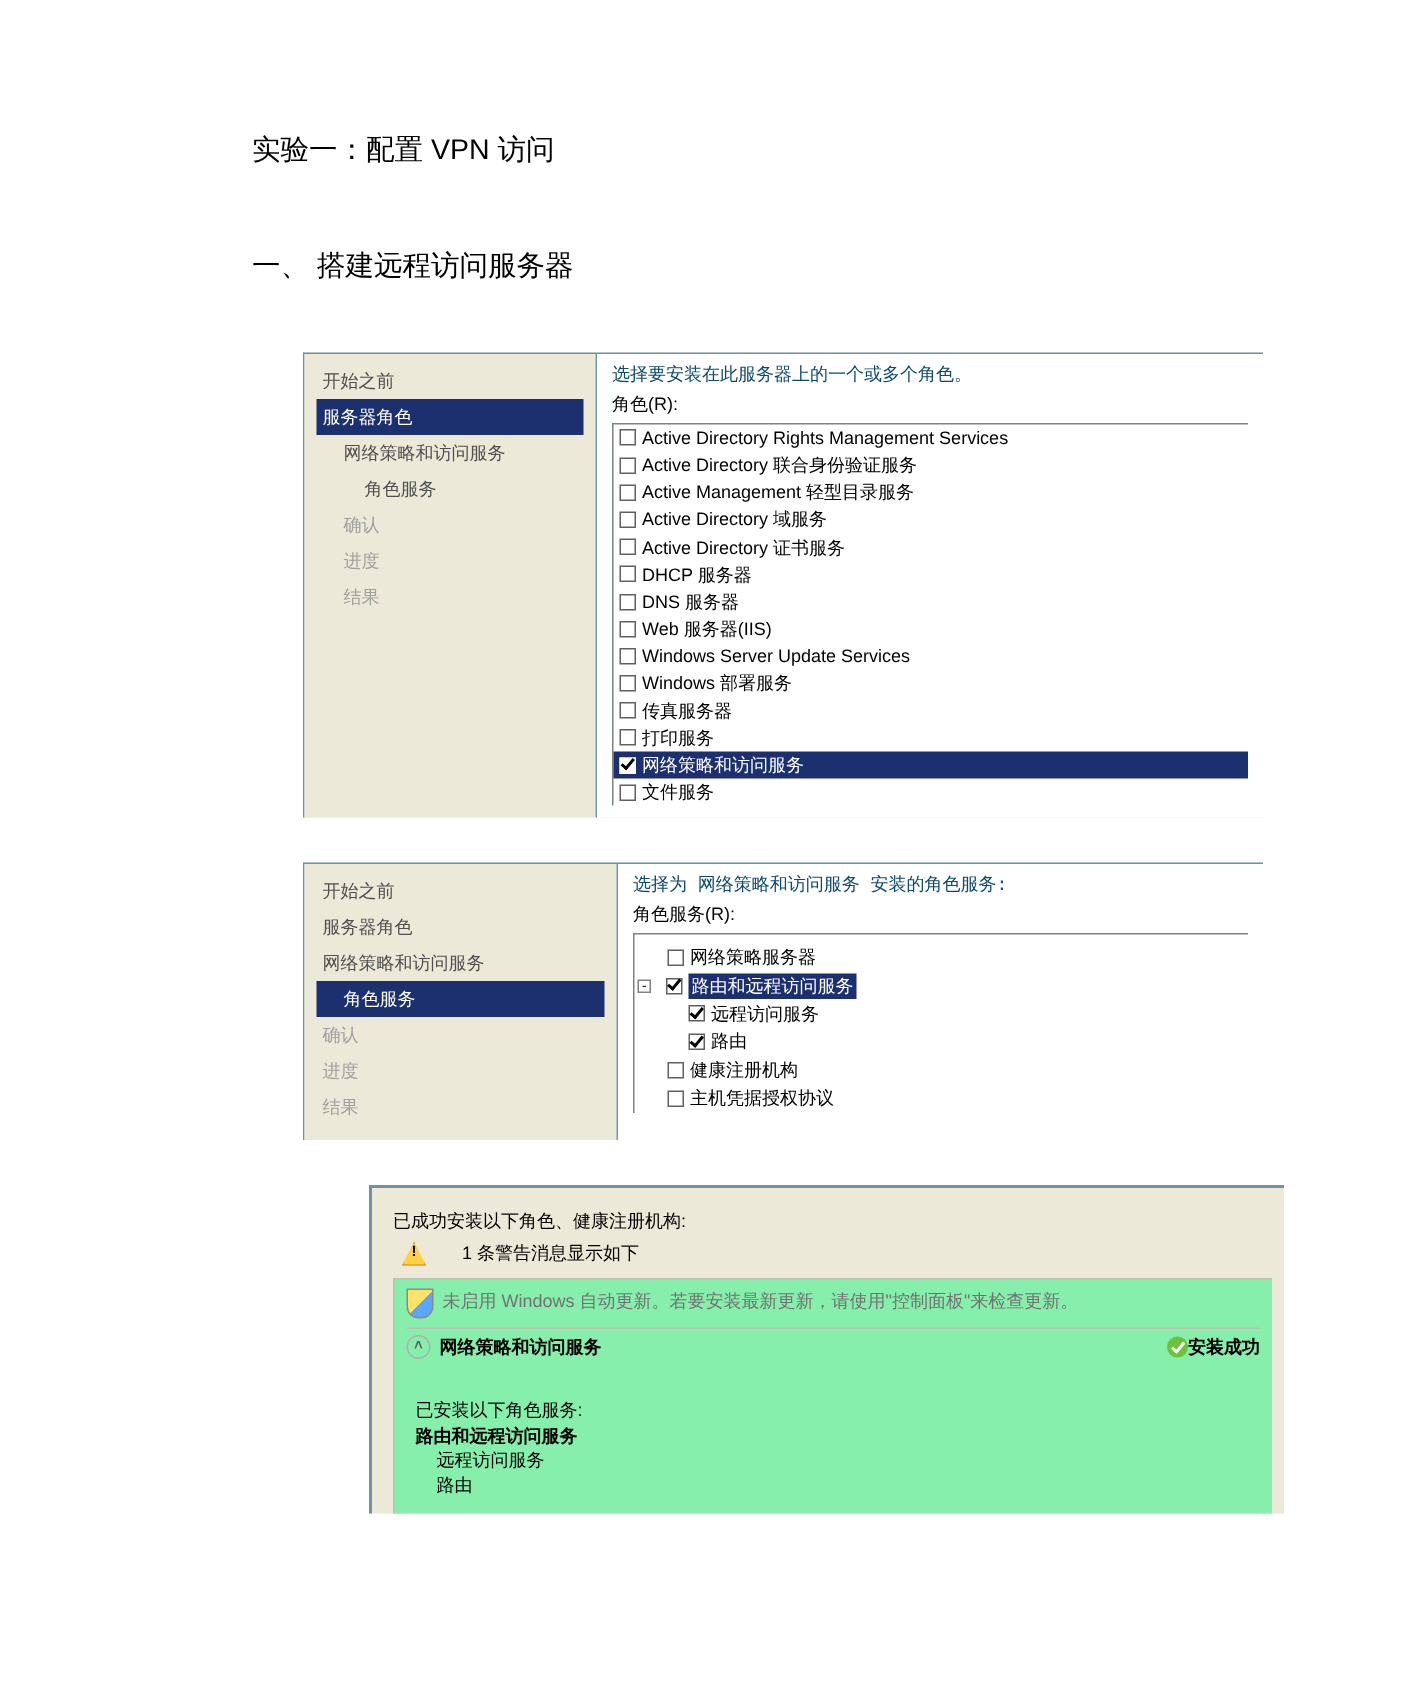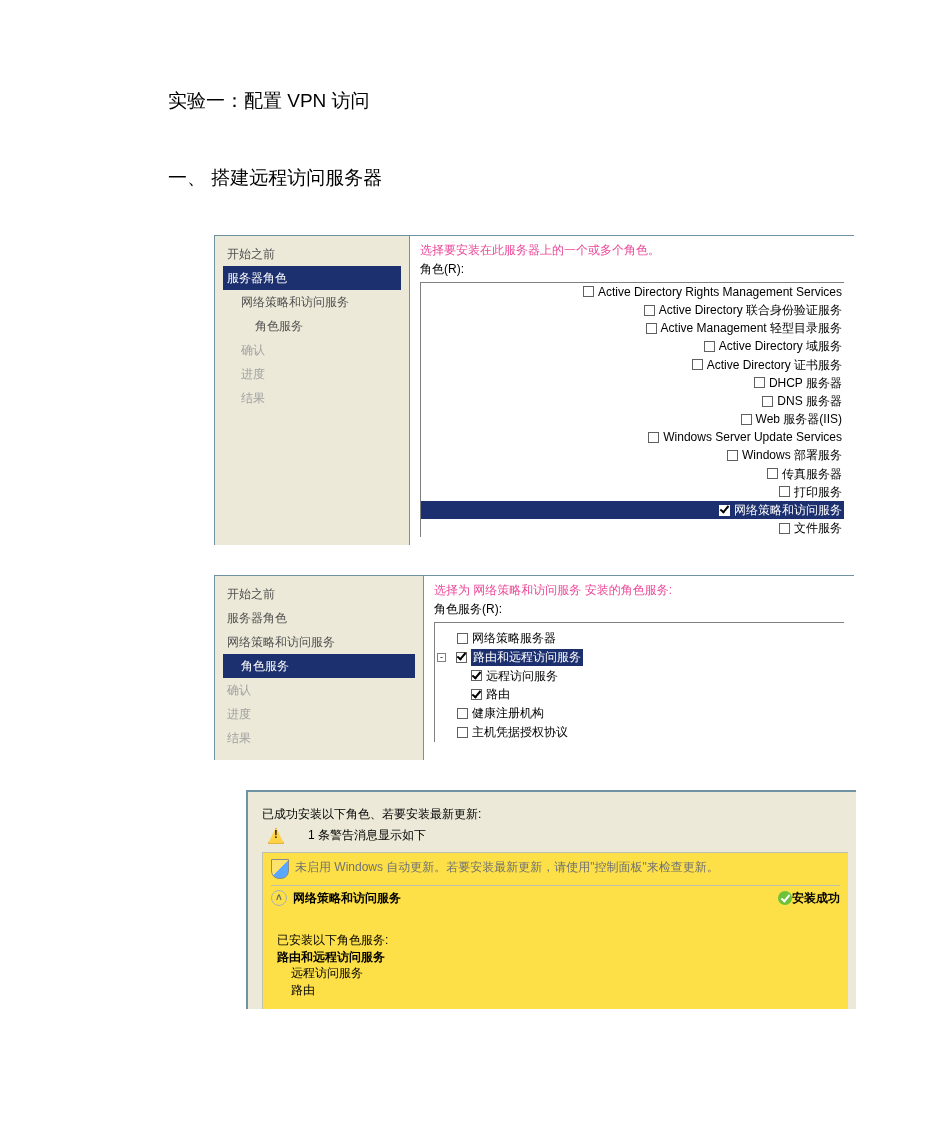--- a/index.html
+++ b/index.html
@@ -1,34 +1,34 @@
 <!DOCTYPE html>
 <html><head>
 <meta charset="utf-8">
 <style>
   html,body{margin:0;padding:0;background:#fff;color:#000;}
   body{width:945px;min-height:1123px;font-family:"Microsoft YaHei","SimSun",Arial,sans-serif;font-size:14px;line-height:1.4;}
   .page{padding:88px 0 0 168px;box-sizing:border-box;}
   .title{font-size:19px;font-weight:400;margin:0 0 50px 0;}
   .subtitle{font-size:19px;font-weight:400;margin:0 0 44px 0;}
-  .figwrap{margin:0 0 24px 46px;}
+  .figwrap{margin:0 0 24px 34px;}
 
   
   .dlg1{width:640px;border:1px solid #6f93a4;border-right:none;border-bottom:none;display:flex;background:#ece9d8;box-sizing:border-box;}
   .sidebar{width:194px;box-sizing:border-box;padding:6px 8px 10px 8px;background:#ece9d8;}
   .sb-item{font-family:"SimSun","Microsoft YaHei",sans-serif;font-size:12px;color:#505050;padding:3px 4px;line-height:1.5;cursor:default;}
   .sb-item.active{background:#1c2f6e;color:#fff;}
   .sb-item.ind1{padding-left:18px;}
   .sb-item.ind2{padding-left:32px;}
   .sb-item.dim{color:#a0a0a0;}
   .main{flex:1;background:#fff;border-left:1px solid #6f93a4;padding:6px 10px 8px 10px;box-sizing:border-box;}
-  .prompt{font-family:Liberation Sans, sans-serif;font-size:12px;color:#ec4899;margin-bottom:2px;}
+  .prompt{font-family:Liberation Mono, monospace;font-size:12px;color:#0c4a6e;margin-bottom:2px;}
   .prompt2{font-family:"SimSun","Microsoft YaHei",sans-serif;font-size:12px;color:#000;margin-bottom:4px;}
   .listbox{border:1px solid #808080;border-right:none;border-bottom:none;background:#fff;margin-top:2px;}
-  .rolerow{display:flex;align-items:center;gap:4px;font-family:"SimSun","Microsoft YaHei",sans-serif;font-size:12px;padding:1px 2px 1px 4px;line-height:1.35;justify-content:flex-end;}
+  .rolerow{display:flex;align-items:center;gap:4px;font-family:"SimSun","Microsoft YaHei",sans-serif;font-size:12px;padding:1px 2px 1px 4px;line-height:1.35;}
   .rolerow.hl{background:#1c2f6e;color:#fff;}
   .cb{width:11px;height:11px;border:1px solid #606060;background:#fff;box-sizing:border-box;display:inline-flex;align-items:center;justify-content:center;flex:0 0 11px;}
   .cb.on::before{content:"";display:block;width:7px;height:3px;border:solid #000;border-width:0 0 2px 2px;transform:rotate(-50deg);margin-top:-3px;}
   .rolerow.hl .cb{border-color:#fff;}
 
   
   .dlg2{width:640px;border:1px solid #6f93a4;border-right:none;border-bottom:none;display:flex;background:#ece9d8;box-sizing:border-box;}
   .dlg2 .sidebar{width:208px;}
   .tree{margin-top:6px;font-family:"SimSun","Microsoft YaHei",sans-serif;font-size:12px;}
   .tree .node{display:flex;align-items:center;gap:4px;padding:1px 2px;}
@@ -38,21 +38,21 @@
   .spacer{display:inline-block;}
 
   
   .dlg3wrap{margin:30px 0 0 78px;}
   .dlg3border{border-left:2px solid #6f93a4;border-top:2px solid #6f93a4;padding:6px 0 0 6px;background:#ece9d8;width:610px;box-sizing:border-box;}
   .dlg3{background:#ece9d8;padding:6px 8px 0 8px;font-family:"SimSun","Microsoft YaHei",sans-serif;font-size:12px;}
   .dlg3 .line{margin:2px 0;}
   .warnrow{display:flex;align-items:center;gap:24px;margin:4px 0 8px 6px;}
   .warnicon{width:14px;height:14px;background:#ffd244;border:1px solid #d08b00;position:relative;clip-path:polygon(50% 0,100% 100%,0 100%);}
   .warnicon::after{content:"!";position:absolute;left:0;right:0;top:-1px;text-align:center;font-size:10px;font-weight:bold;color:#000;}
-  .resultbox{background:#fde047;border:1px solid #c0c0b0;border-right:none;border-bottom:none;padding:6px 8px 10px 8px;}
+  .resultbox{background:#86efac;border:1px solid #c0c0b0;border-right:none;border-bottom:none;padding:6px 8px 10px 8px;}
   .shieldrow{display:flex;gap:6px;align-items:flex-start;}
   .shield{width:16px;height:18px;flex:0 0 16px;background:linear-gradient(135deg,#ffe26a 0 50%,#5aa7ff 50% 100%);border:1px solid #8a8a8a;border-radius:0 0 8px 8px;}
   .shieldrow .txt{font-size:12px;color:#727272;}
   .hr{border-top:1px solid #c0c0b0;margin:6px 0 4px 0;}
   .resrow{display:flex;align-items:center;justify-content:space-between;}
   .resleft{display:flex;align-items:center;gap:6px;font-weight:bold;}
   .disclose{width:14px;height:14px;border:1px solid #b0b0b0;border-radius:50%;display:inline-flex;align-items:center;justify-content:center;font-size:10px;color:#606060;}
   .okrow{display:flex;align-items:center;gap:0;font-weight:bold;color:#000;}
   .okicon{width:14px;height:14px;border-radius:50%;background:#6ec23a;display:inline-flex;align-items:center;justify-content:center;}
   .okicon::before{content:"";width:7px;height:3px;border:solid #fff;border-width:0 0 2px 2px;transform:rotate(-50deg);margin-top:-2px;}
@@ -193,21 +193,21 @@
             </div>
           </div>
         </div>
       </div>
     </div>
   </div>
 
   <div class="dlg3wrap">
     <div class="dlg3border">
       <div class="dlg3">
-        <div class="line">已成功安装以下角色、若要安装最新更新:</div>
+        <div class="line">已成功安装以下角色、健康注册机构:</div>
         <div class="warnrow">
           <span class="warnicon"></span>
           <span>1 条警告消息显示如下</span>
         </div>
         <div class="resultbox">
           <div class="shieldrow">
             <span class="shield"></span>
             <span class="txt">未启用 Windows 自动更新。若要安装最新更新，请使用"控制面板"来检查更新。</span>
           </div>
           <div class="hr"></div>

